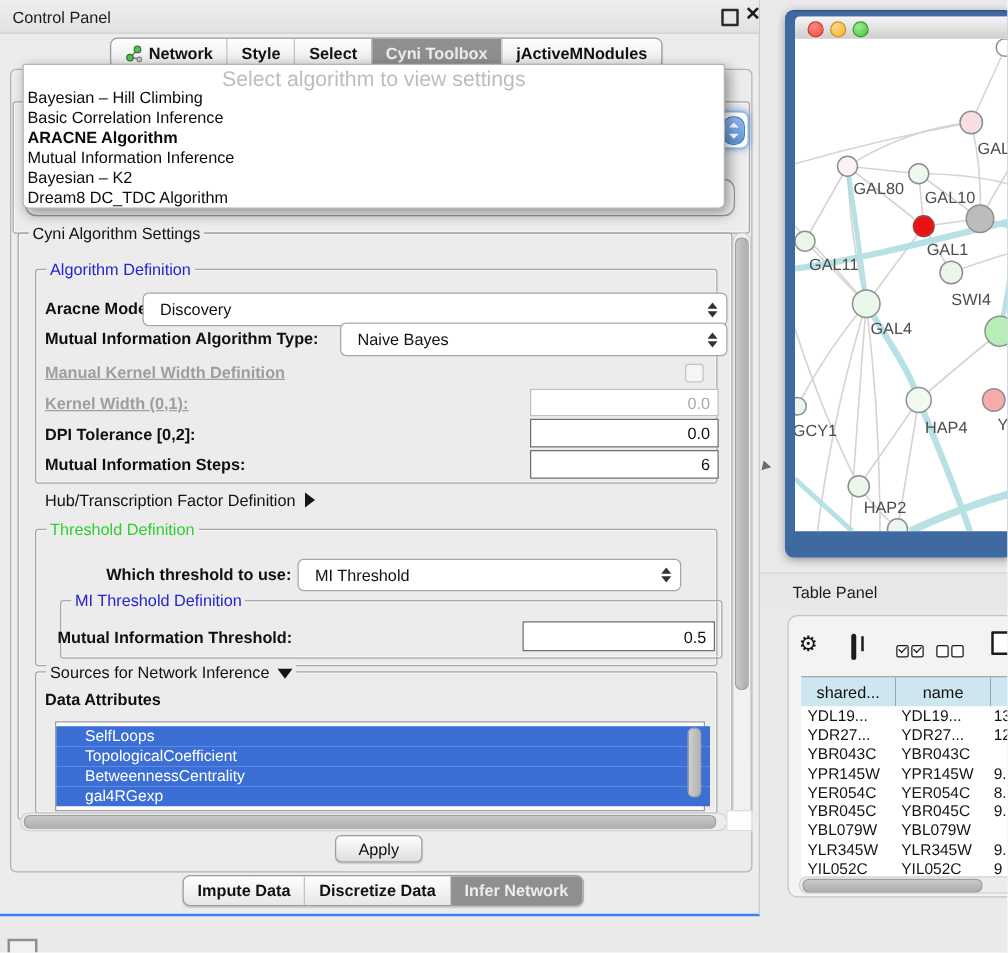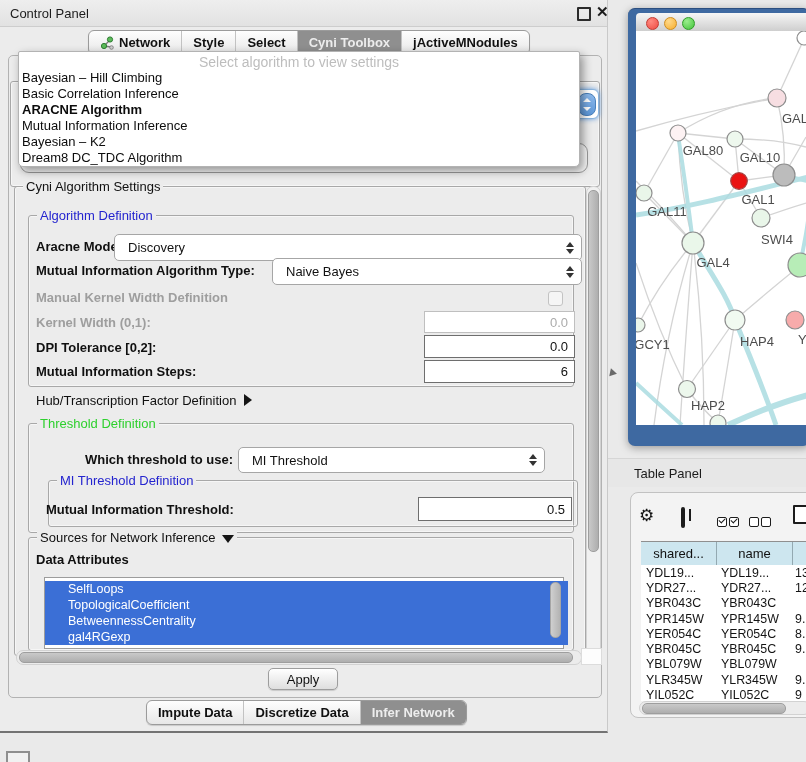--- a/index.html
+++ b/index.html
@@ -1,21 +1,21 @@
 <!DOCTYPE html>
 <html><head>
 <meta charset="utf-8">
 <style>
   html,body{margin:0;padding:0;}
   body{font-family:"Liberation Sans",sans-serif;}
   #root{position:relative;width:806px;height:762px;background:#eaeaea;overflow:hidden;}
   .abs{position:absolute;}
 
   
-  #cpanel{left:0;top:7;width:607px;height:731px;background:#ececec;border-right:1px solid #c9c9c9;border-bottom:2px solid #737373;}
+  #cpanel{left:0;top:7;width:607px;height:731px;background:#ececec;border-right:1px solid #c9c9c9;border-bottom:2px solid #3b82f6;}
   #cp-topstrip{left:0;top:0;width:596px;height:7px;background:#fbfbfb;}
   #cp-topnotch{left:6px;top:0;width:1px;height:6px;background:#8a8a8a;}
   #cp-titlebar{left:0;top:0;width:100%;height:26px;background:linear-gradient(#eeeeee,#e2e2e2);border-bottom:1px solid #cdcdcd;display:flex;align-items:center;}
   #cp-title{margin-left:10px;font-size:13px;color:#1c1c1c;}
   .float-icon{left:577px;top:7px;width:10px;height:10px;border:2px solid #2b2b2b;border-radius:1px;}
   .close-icon{left:596px;top:3px;font-size:15px;font-weight:bold;color:#1c1c1c;line-height:18px;}
 
   
   .tabbar{display:flex;height:23px;border:1px solid #9b9b9b;border-radius:6px;background:linear-gradient(#fefefe,#e7e7e7);overflow:hidden;box-shadow:0 1px 1px rgba(0,0,0,.15);}
   .tab{padding:0 11px;font-size:13px;font-weight:bold;color:#111;display:flex;align-items:center;gap:5px;border-left:1px solid #c2c2c2;white-space:nowrap;}
@@ -33,31 +33,31 @@
   #hidden-field{left:20px;top:143px;width:566px;height:28px;border:1px solid #9a9a9a;border-radius:9px;background:#f7f7f7;}
   #hidden-combo{left:566px;top:89px;width:31px;height:28px;background:#fff;border:1px solid #8ab4dd;border-radius:6px;box-shadow:0 0 5px rgba(90,150,220,.95);}
   #hidden-combo-capsule{left:11px;top:3px;width:16px;height:21px;border-radius:8px;background:linear-gradient(#8cb9ec,#5d97d8);border:1px solid #4a80ba;}
   .spin{display:block;position:absolute;right:4px;top:4px;width:8px;height:13px;}
   .spin i{position:absolute;left:0;width:0;height:0;border-left:4px solid transparent;border-right:4px solid transparent;}
   .spin .up{top:0;border-bottom:4px solid #fff;}
   .spin .dn{bottom:0;border-top:4px solid #fff;}
 
   
   #algo-popup{left:18px;top:51px;width:560px;height:114px;background:#fff;border:1px solid #b3b3b3;border-radius:2px 2px 5px 5px;box-shadow:3px 4px 10px rgba(0,0,0,.4);z-index:30;}
-  #algo-popup .ph{height:16px;margin-top:2px;text-align:center;font-size:14px;color:#bdbdbd;}
+  #algo-popup .ph{height:16px;margin-top:2px;text-align:center;font-size:17px;color:#bdbdbd;}
   #algo-popup .item{height:16px;line-height:16px;padding-left:3px;font-size:13px;color:#0c0c0c;white-space:nowrap;}
   #algo-popup .item.bold{font-weight:bold;}
 
   
   .legend{position:absolute;top:-8px;left:8px;background:#ececec;padding:0 3px;font-size:13px;color:#111;white-space:nowrap;}
   .lg-blue{color:#2424cf;}
   .lg-green{color:#2ed02e;}
   .blabel{font-size:13px;font-weight:bold;color:#101010;white-space:nowrap;}
   .plabel{font-size:13px;color:#101010;white-space:nowrap;}
-  .glabel{font-size:13px;font-weight:bold;color:#9e9e9e;white-space:nowrap;}
+  .glabel{font-size:13px;font-weight:bold;color:#9e9e9e;white-space:nowrap;text-decoration:underline;}
 
   .combo{background:#fff;border:1px solid #a6a6a6;border-radius:5px;display:flex;align-items:center;padding-left:13px;font-size:13px;color:#111;}
   .combo .arrows{position:absolute;right:7px;top:50%;margin-top:-7px;width:8px;height:14px;}
   .combo .arrows i{position:absolute;left:0;width:0;height:0;border-left:4px solid transparent;border-right:4px solid transparent;}
   .combo .arrows .up{top:1px;border-bottom:5px solid #333;}
   .combo .arrows .dn{bottom:1px;border-top:5px solid #333;}
 
   .field{background:#fff;border:1px solid #6e6e6e;display:flex;align-items:center;justify-content:flex-end;padding-right:6px;font-size:13px;color:#111;}
   .field.disabled{border-color:#bfbfbf;color:#ababab;}
   .checkbox{width:13px;height:13px;border:1px solid #c3c3c3;border-radius:3px;background:#f5f5f5;}

